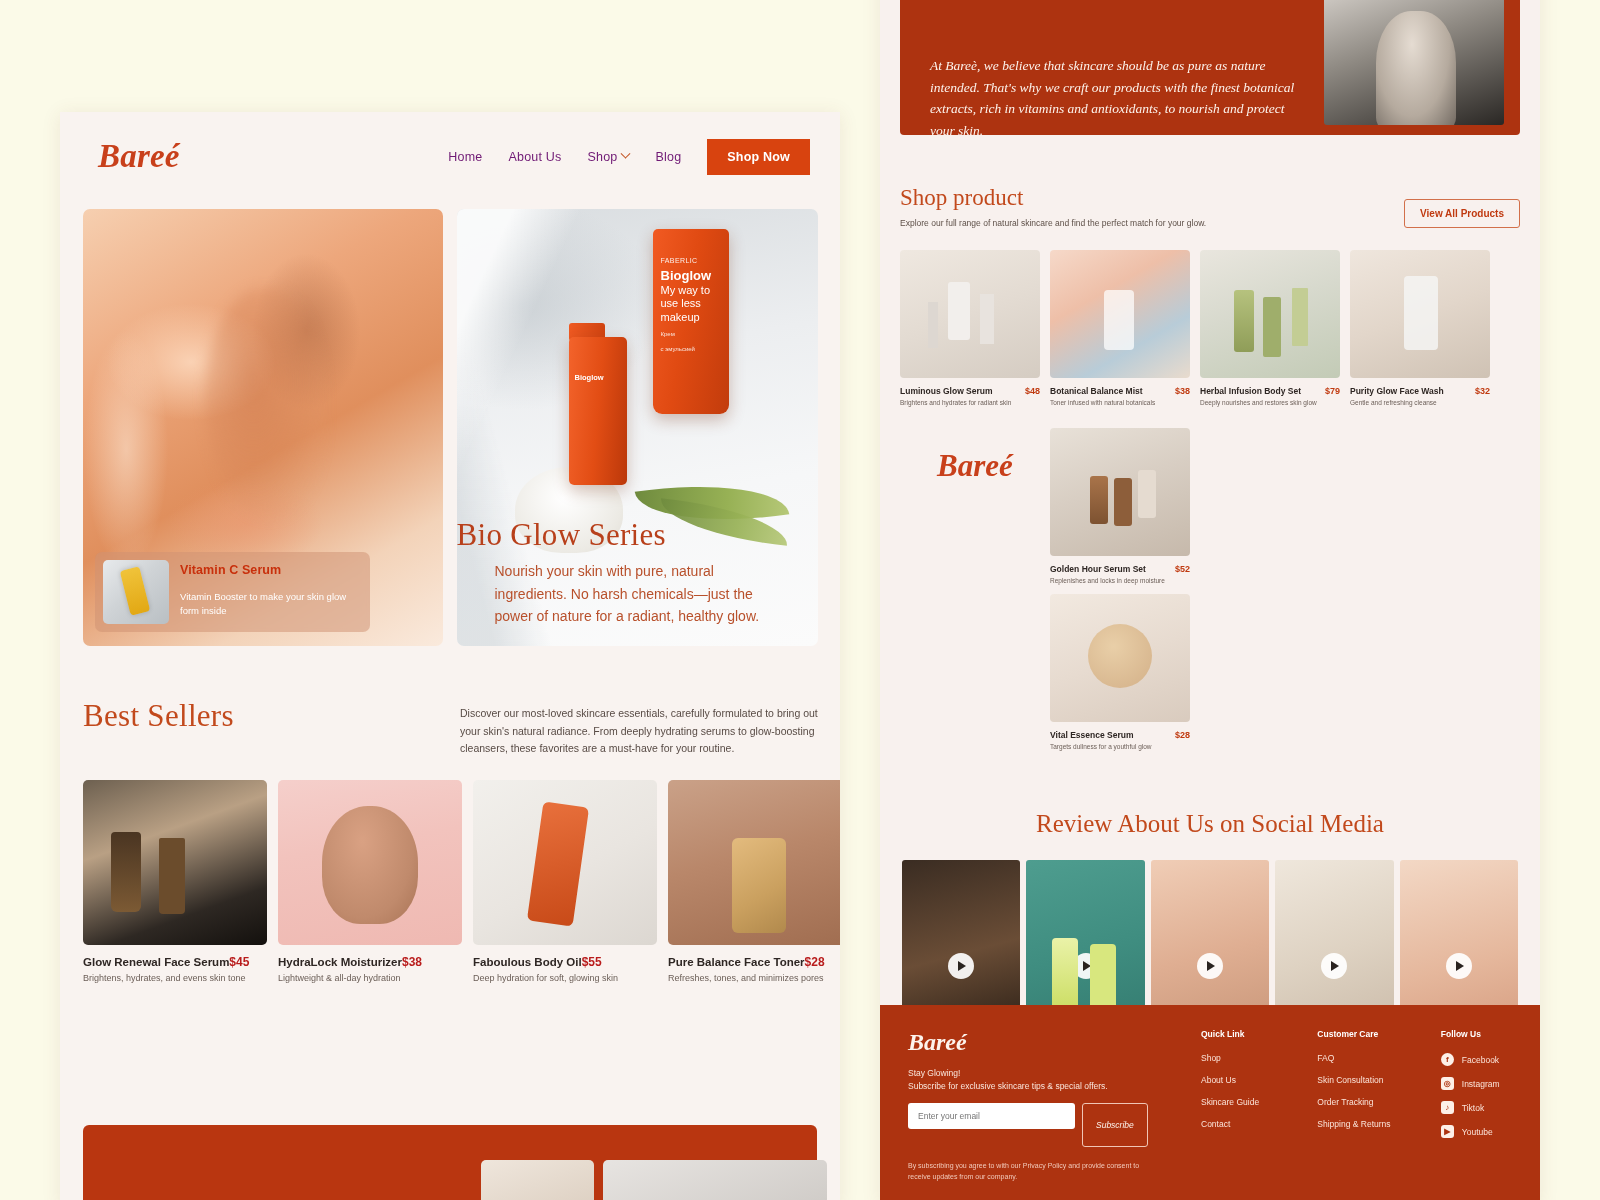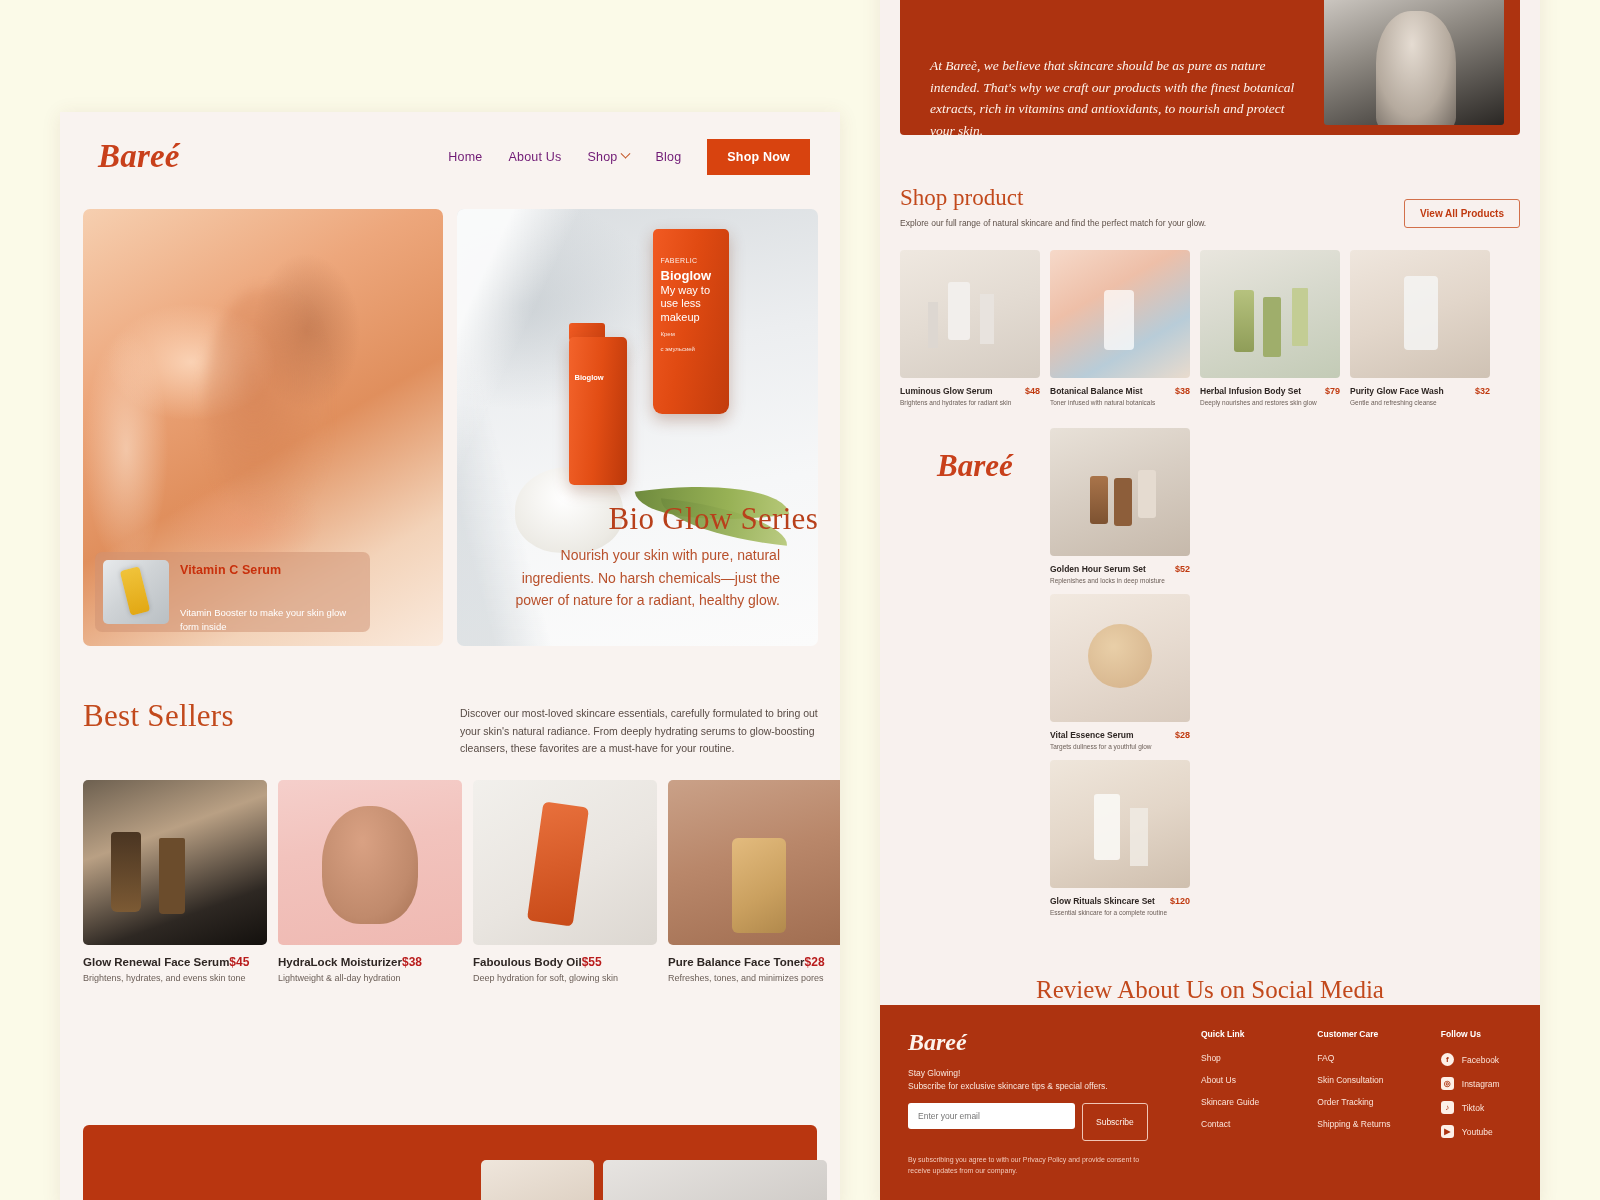--- a/index.html
+++ b/index.html
@@ -54,21 +54,21 @@
   .vit-card {
     position: absolute; left: 12px; bottom: 14px; width: 275px; height: 80px;
     background: rgba(208,145,115,.52); backdrop-filter: blur(3px);
     border-radius: 7px; display: flex; gap: 11px; padding: 8px; z-index: 3;
   }
   .vit-thumb { width: 66px; height: 64px; border-radius: 5px; overflow: hidden; flex: none;
     background: linear-gradient(135deg,#e8eaec 0%,#cfd3d6 45%,#b9bfc3 100%); position: relative; }
   .vit-thumb::after { content:""; position:absolute; left:22px; top:8px; width:20px; height:46px; border-radius:4px;
     background: linear-gradient(180deg,#f0c33a,#e2a814); transform: rotate(-14deg); box-shadow: 0 0 5px rgba(0,0,0,.18); }
   .vit-title { font-size: 12.5px; font-weight: 700; color: #c8300c; margin-top: 3px; letter-spacing: .1px; }
-  .vit-desc { font-size: 9.5px; color: #fff; line-height: 1.45; margin-top: 29px; }
+  .vit-desc { font-size: 9.5px; color: #fff; line-height: 1.45; margin-top: 13px; }
 
   .hero-right { width: 362px; height: 437px; border-radius: 7px; overflow: hidden; position: relative;
     background: linear-gradient(170deg,#d9dde0 0%,#eceef0 35%,#f6f7f8 65%,#fbfbfb 100%); }
   .cloth { position:absolute; inset:0;
     background:
       linear-gradient(115deg, rgba(255,255,255,.85) 10%, transparent 22%),
       linear-gradient(75deg, rgba(190,198,203,.45) 8%, transparent 20%),
       radial-gradient(ellipse 200px 150px at 18% 22%, rgba(175,184,190,.45), transparent 70%); }
   .tube { position: absolute; left: 196px; top: 20px; width: 76px; height: 185px;
     border-radius: 5px 5px 9px 9px;
@@ -83,21 +83,21 @@
     box-shadow: 0 6px 16px rgba(120,50,20,.28); }
   .bottle-cap { position: absolute; left: 112px; top: 114px; width: 36px; height: 18px; border-radius: 3px;
     background: linear-gradient(95deg,#ef5a22,#cf4310); }
   .bottle-txt { color: #fff; font-size: 7.5px; font-weight: 700; padding: 36px 6px 0; }
   .leaf { position: absolute; width: 150px; height: 44px; border-radius: 0 100% 0 100%;
     background: linear-gradient(100deg,#6f8b3e,#97b155 60%,#b6c878); }
   .leaf1 { left: 180px; top: 272px; transform: rotate(-8deg); }
   .leaf2 { left: 202px; top: 296px; width: 130px; height: 34px; transform: rotate(6deg); opacity: .92; }
   .tulip { position: absolute; left: 58px; top: 258px; width: 108px; height: 86px; border-radius: 52% 52% 45% 45%;
     background: radial-gradient(ellipse at 45% 35%, #ffffff, #eceae4 70%, #dedbd3); }
-  .hero-overlay { position: absolute; left: 0; right: 0; bottom: 34px; text-align: right; z-index: 4; margin-top: 7px; }
+  .hero-overlay { position: absolute; left: 0; right: 0; bottom: 18px; text-align: left; z-index: 4; margin-top: 7px; }
   .hero-title { font-family: "Liberation Serif", serif; font-size: 31px; color: #b8401b; letter-spacing: .3px; }
   .hero-sub { font-size: 14px; color: #b8502b; line-height: 1.62; margin-top: 7px; padding: 0 38px; }
 
   
   .bs-head { display: flex; justify-content: space-between; align-items: flex-start; padding: 52px 22px 0 23px; }
   .bs-title { font-family:"Liberation Serif",serif; font-size: 31px; color:#c2491c; letter-spacing:.3px; }
   .bs-desc { width: 358px; font-size: 10.5px; color: #584b45; line-height: 1.68; padding-top: 7px; }
   .bs-grid { display: flex; gap: 11px; padding: 22px 23px 0 23px; }
   .bs-card { width: 184px; }
   .bs-img { width: 184px; height: 165px; border-radius: 5px; overflow: hidden; position: relative; }
@@ -194,21 +194,21 @@
   
   .footer { position: absolute; left: 0; right: 0; bottom: 0; height: 200px; background: #ad3310; padding: 24px 28px 0 28px; display: flex; }
   .f-left { width: 280px; }
   .f-brand { font-family:"Liberation Serif",serif; font-style: italic; font-weight: 700; font-size: 24px; color: #fdf3ec; }
   .f-glow { font-size: 8.5px; color: #fae6dc; margin-top: 12px; }
   .f-sub { font-size: 8.5px; color: #fae6dc; margin-top: 3px; }
   .f-form { display: flex; gap: 7px; margin-top: 12px; }
   .f-input { width: 167px; height: 26px; border-radius: 3px; border: none; background: #fff;
     font-size: 8.5px; padding: 0 10px; color: #3a2f2a; font-family:"Liberation Sans",sans-serif; }
   .f-sub-btn { border: 1px solid #f0c6b6; background: transparent; color: #fdf3ec; font-size: 8.5px;
-    border-radius: 3px; padding: 12px 13px; cursor: pointer; height: 38px; }
+    border-radius: 3px; padding: 12px 13px; cursor: pointer; height: 44px; font-style: italic; }
   .f-legal { font-size: 7px; color: #f3cbbc; margin-top: 13px; line-height: 1.6; width: 245px; }
   .f-col { margin-left: 38px; }
   .f-col.c1 { margin-left: 48px; width: 110px; }
   .f-col.c2 { width: 120px; }
   .f-col.c3 { width: 100px; }
   .f-h { font-size: 8.5px; font-weight: 700; color: #fff; margin-bottom: 14px; }
   .f-li { font-size: 8.5px; color: #fbe4d9; margin-bottom: 12px; cursor: pointer; }
   .f-soc { display: flex; align-items: center; gap: 8px; margin-bottom: 11px; cursor: pointer; }
   .f-ico { width: 13px; height: 13px; border-radius: 3px; background: #fdf0e8; color: #ad3310;
     font-size: 8px; font-weight: 700; display: flex; align-items: center; justify-content: center; flex: none; }
@@ -377,28 +377,20 @@
         <div class="psub">Replenishes and locks in deep moisture</div>
       </div>
       <div class="pcard">
         <div class="pimg pi6"></div>
         <div class="prow">
           <span class="pname">Vital Essence Serum</span>
           <span class="pprice">$28</span>
         </div>
         <div class="psub">Targets dullness for a youthful glow</div>
       </div>
-      <div class="pcard">
-        <div class="pimg pi7"></div>
-        <div class="prow">
-          <span class="pname">Glow Rituals Skincare Set</span>
-          <span class="pprice">$120</span>
-        </div>
-        <div class="psub">Essential skincare for a complete routine</div>
-      </div>
     </div>
 
     <div class="center-brand serif">Bareé</div>
 
     <div class="review-title">Review About Us on Social Media</div>
 
     <div class="reel">
       <div class="reel-item r1">
         <div class="play"></div>
       </div>

